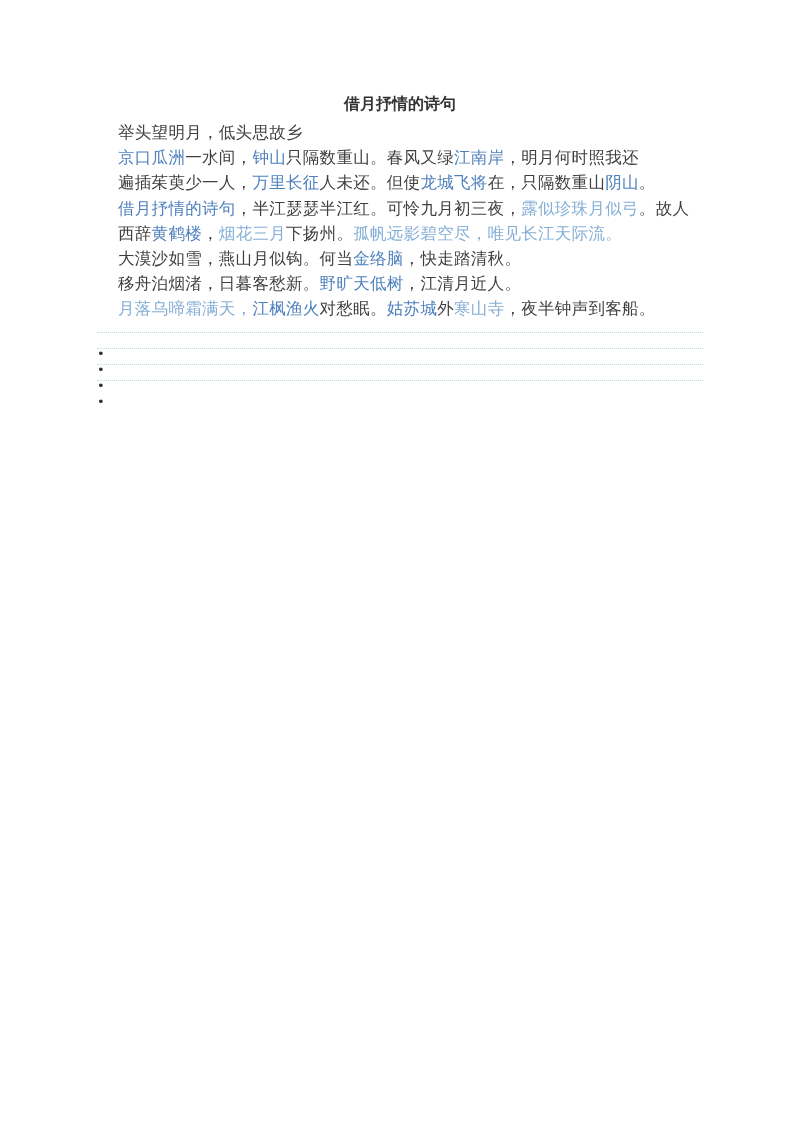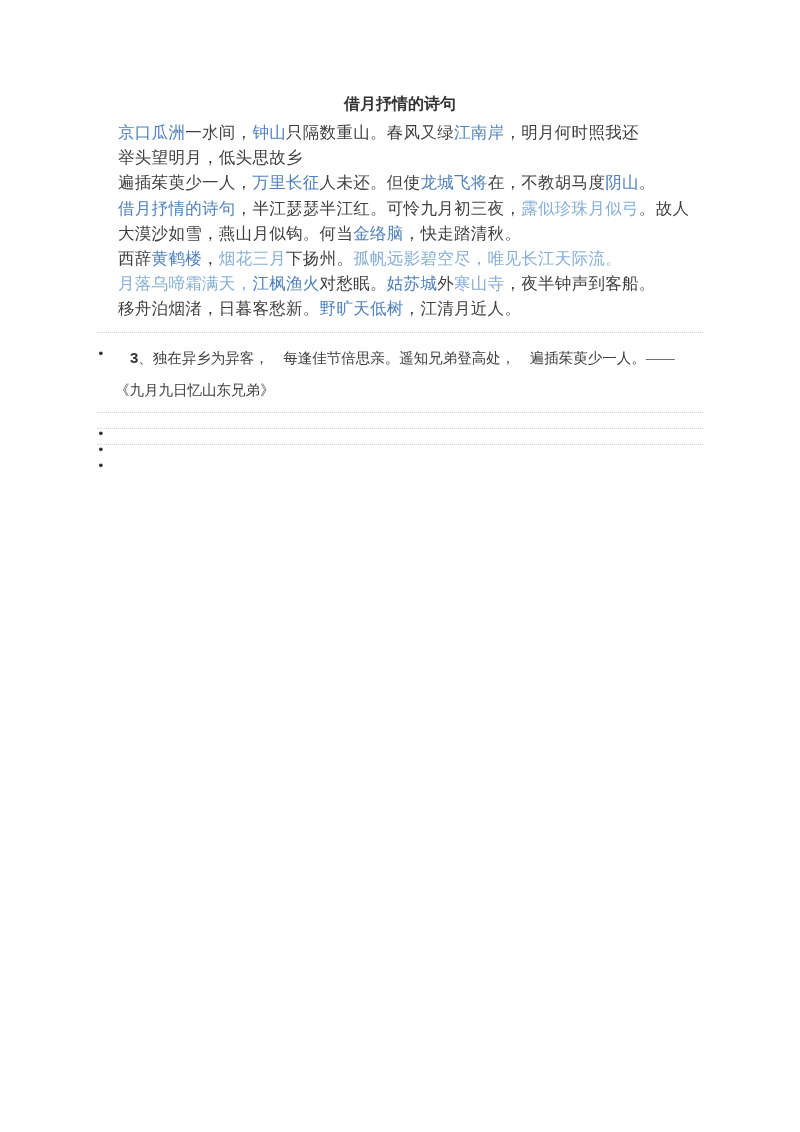--- a/index.html
+++ b/index.html
@@ -80,32 +80,32 @@
     font-size: 15px;
     color: #333333;
   }
 </style>
 </head>
 <body style="--page-bg: #ffffff; --body-text: #3f3f3f; --link-blue: #4f81bd; --link-blue-light: #85aed6; --divider-green: #c2e0c2; --bullet-color: #333333;">
 
 <div class="doc">
   <h1 class="sec-title">借月抒情的诗句</h1>
   <div class="poem" id="poem">
+      <div class="poem-line"><span class="seg-text">举头望明月，低头思故乡</span></div>
       <div class="poem-line"><span class="seg-blue">京口瓜洲</span><span class="seg-text">一水间，</span><span class="seg-blue">钟山</span><span class="seg-text">只隔数重山。春风又绿</span><span class="seg-blue">江南岸</span><span class="seg-text">，明月何时照我还</span></div>
-      <div class="poem-line"><span class="seg-text">举头望明月，低头思故乡</span></div>
-      <div class="poem-line"><span class="seg-text">遍插茱萸少一人，</span><span class="seg-blue">万里长征</span><span class="seg-text">人未还。但使</span><span class="seg-blue">龙城飞将</span><span class="seg-text">在，不教胡马度</span><span class="seg-blue">阴山</span><span class="seg-text">。</span></div>
+      <div class="poem-line"><span class="seg-text">遍插茱萸少一人，</span><span class="seg-blue">万里长征</span><span class="seg-text">人未还。但使</span><span class="seg-blue">龙城飞将</span><span class="seg-text">在，只隔数重山</span><span class="seg-blue">阴山</span><span class="seg-text">。</span></div>
       <div class="poem-line"><span class="seg-blue">借月抒情的诗句</span><span class="seg-text">，半江瑟瑟半江红。可怜九月初三夜，</span><span class="seg-lightblue">露似珍珠月似弓</span><span class="seg-text">。故人</span></div>
+      <div class="poem-line"><span class="seg-text">西辞</span><span class="seg-blue">黄鹤楼</span><span class="seg-text">，</span><span class="seg-lightblue">烟花三月</span><span class="seg-text">下扬州。</span><span class="seg-lightblue">孤帆远影碧空尽，唯见长江天际流。</span></div>
       <div class="poem-line"><span class="seg-text">大漠沙如雪，燕山月似钩。何当</span><span class="seg-blue">金络脑</span><span class="seg-text">，快走踏清秋。</span></div>
-      <div class="poem-line"><span class="seg-text">西辞</span><span class="seg-blue">黄鹤楼</span><span class="seg-text">，</span><span class="seg-lightblue">烟花三月</span><span class="seg-text">下扬州。</span><span class="seg-lightblue">孤帆远影碧空尽，唯见长江天际流。</span></div>
+      <div class="poem-line"><span class="seg-text">移舟泊烟渚，日暮客愁新。</span><span class="seg-blue">野旷天低树</span><span class="seg-text">，江清月近人。</span></div>
       <div class="poem-line"><span class="seg-lightblue">月落乌啼霜满天，</span><span class="seg-blue">江枫渔火</span><span class="seg-text">对愁眠。</span><span class="seg-blue">姑苏城</span><span class="seg-text">外</span><span class="seg-lightblue">寒山寺</span><span class="seg-text">，夜半钟声到客船。</span></div>
-      <div class="poem-line"><span class="seg-text">移舟泊烟渚，日暮客愁新。</span><span class="seg-blue">野旷天低树</span><span class="seg-text">，江清月近人。</span></div>
     </div>
   <ul class="quote-list" id="quote-list">
       <li class="sep"></li>
-      <li class="quote-item"><span class="bullet">•</span><span class="first-indent"><span class="item-num">3</span><span>、独在异乡为异客，　每逢佳节倍思亲。遥知兄弟登高处，　遍插茱萸少一人。——《九月九日忆山东兄弟》</span></span></li>
+      <li class="quote-item"><span class="bullet">•</span></li>
       <li class="sep"></li>
       <li class="quote-item"><span class="bullet">•</span></li>
       <li class="sep"></li>
       <li class="quote-item"><span class="bullet">•</span></li>
       <li class="sep"></li>
       <li class="quote-item"><span class="bullet">•</span></li>
     </ul>
 </div>
 
 </body></html>

